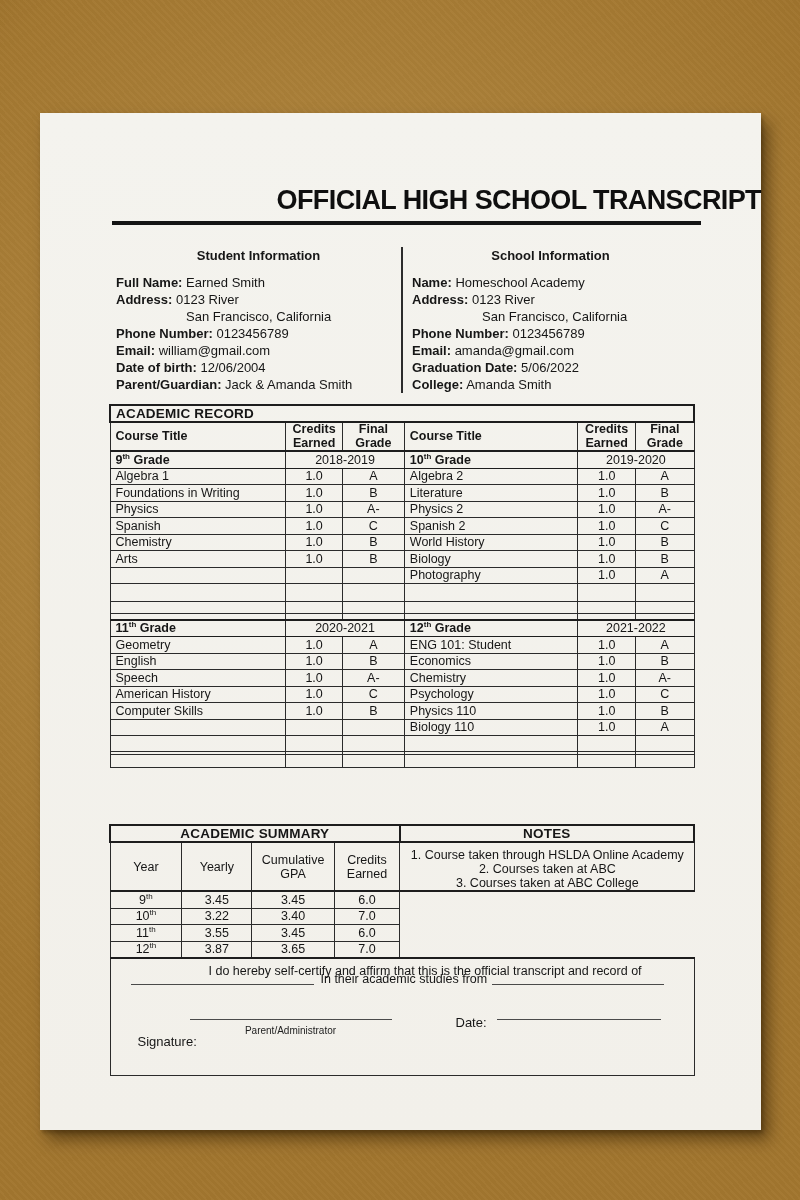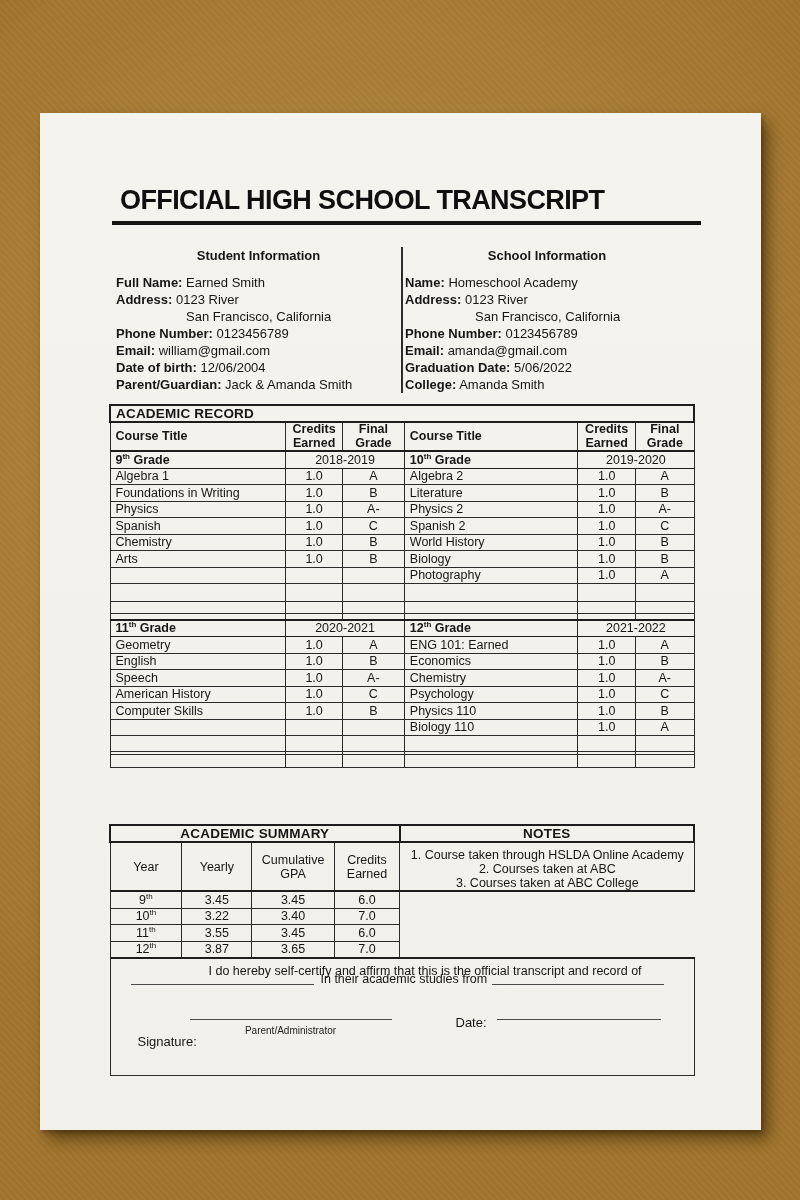--- a/index.html
+++ b/index.html
@@ -13,29 +13,29 @@
       repeating-linear-gradient(47deg, rgba(255,255,255,0.02) 0 2px, rgba(0,0,0,0.018) 2px 5px);
   }
   .paper {
     position:absolute; left:40px; top:113px; width:721px; height:1017px;
     background:linear-gradient(180deg,#f4f3ee 0%,#f2f0ea 100%);
     box-shadow:8px 10px 14px rgba(46,28,4,0.5), 2px 3px 4px rgba(46,28,4,0.35);
     color:#161616;
   }
   .doc-title {
     position:absolute; top:72px; left:0; width:100%; box-sizing:border-box;
-    padding-left:80px; text-align:left; font-size:27px; font-weight:bold;
+    padding-left:80px; text-align:right; font-size:27px; font-weight:bold;
     letter-spacing:-0.6px; white-space:nowrap; color:#0f0f0f;
   }
   .title-rule { position:absolute; top:108px; left:72px; width:589px; height:4px; background:#141414; }
 
   
   .info-wrap { position:absolute; top:134px; left:68px; width:589px; display:flex; font-size:13px; line-height:17px; }
   .info-col { width:293px; box-sizing:border-box; padding-left:8px; }
-  .info-col.right { padding-left:2px; width:286px; }
+  .info-col.right { padding-left:9px; width:286px; }
   .info-divider { width:2px; background:#2c2c2c; }
   .info-heading { text-align:center; font-weight:bold; margin-bottom:10px; }
   .info-line b { font-weight:bold; }
   .info-line.indent { padding-left:70px; }
 
   
   table { border-collapse:collapse; table-layout:fixed; }
   td { overflow:hidden; }
   .record { position:absolute; left:69px; top:291px; width:586px; font-size:12.5px; }
   .record td { border:1.5px solid #2b2b2b; padding:0 5px; height:15.5px; white-space:nowrap; }
@@ -217,21 +217,21 @@
         <tr class="grade-row">
           <td><b>11<sup>th</sup> Grade</b></td>
           <td class="ctr" colspan="2">2020-2021</td>
           <td><b>12<sup>th</sup> Grade</b></td>
           <td class="ctr" colspan="2">2021-2022</td>
         </tr>
         <tr>
           <td>Geometry</td>
           <td class="ctr">1.0</td>
           <td class="ctr">A</td>
-          <td>ENG 101: Earned</td>
+          <td>ENG 101: Student</td>
           <td class="ctr">1.0</td>
           <td class="ctr">A</td>
         </tr>
         <tr>
           <td>English</td>
           <td class="ctr">1.0</td>
           <td class="ctr">B</td>
           <td>Economics</td>
           <td class="ctr">1.0</td>
           <td class="ctr">B</td>

